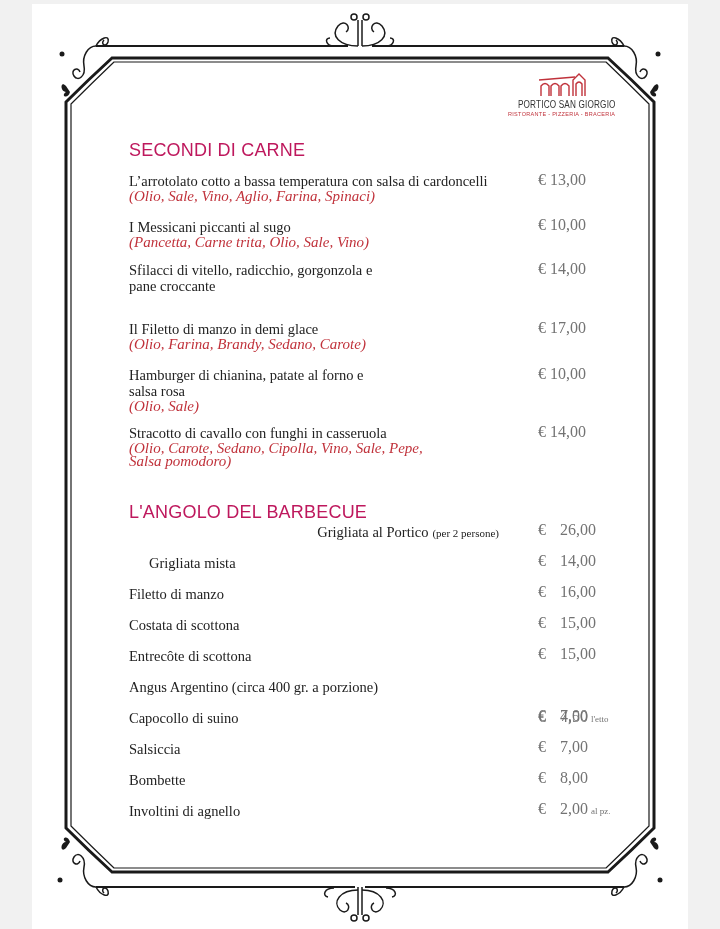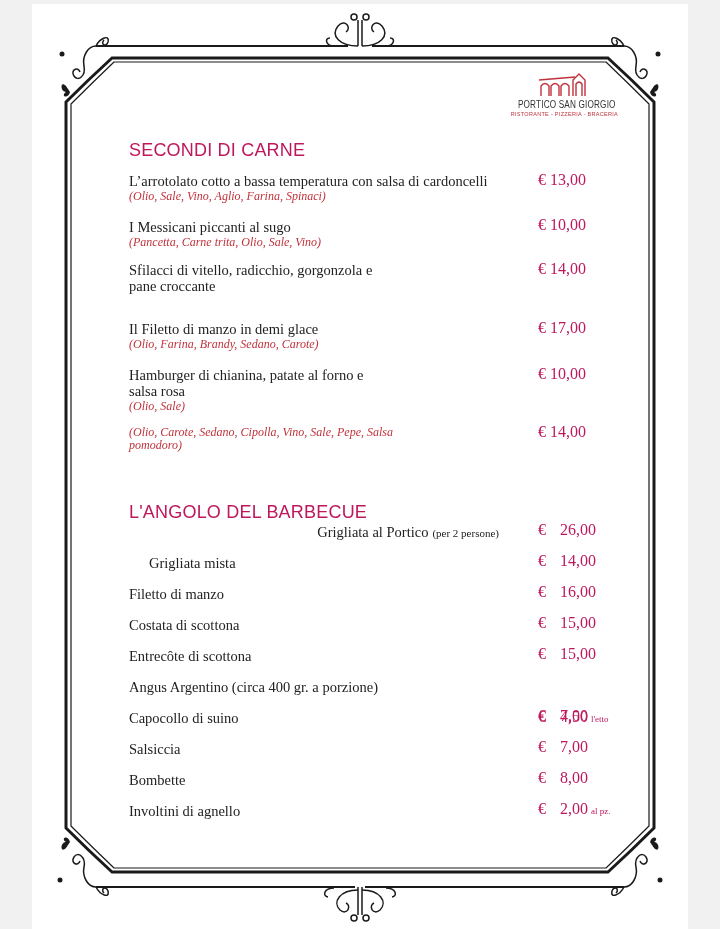--- a/index.html
+++ b/index.html
@@ -1,28 +1,28 @@
 <!DOCTYPE html>
 <html><head>
 <meta charset="utf-8">
 <style>
   html, body { margin:0; padding:0; }
   body { width:720px; height:929px; background:#f1f1f1; position:relative; overflow:hidden; font-family:"Liberation Serif", serif; }
   .sheet { position:absolute; left:32px; top:4px; width:656px; height:925px; background:#ffffff; }
   .frame { position:absolute; left:0; top:0; width:720px; height:929px; pointer-events:none; }
-  .logo { position:absolute; left:508px; top:72px; width:110px; text-align:right; }
+  .logo { position:absolute; left:508px; top:72px; width:110px; text-align:left; }
   .logo-mark { display:block; margin:0 auto; }
   .logo-name { font-family:"Liberation Sans", sans-serif; font-size:10px; letter-spacing:0.2px; color:#333; transform:scaleX(0.82); transform-origin:center; white-space:nowrap; margin-top:1px; }
   .logo-tag { font-family:"Liberation Sans", sans-serif; font-size:5.5px; color:#c0323b; letter-spacing:0.3px; white-space:nowrap; margin-top:1px; }
   .section-title { position:absolute; left:129px; font-family:"Liberation Sans", sans-serif; font-size:18px; color:#be185d; letter-spacing:0.2px; }
   .item { position:absolute; left:129px; width:370px; }
   .item-name { font-size:14.5px; color:#222; line-height:16px; }
   .item-note { font-size:11px; color:#222; }
-  .item-ing { font-size:12px; font-style:italic; color:#c0323b; line-height:13px; margin-top:1px; }
-  .price { position:absolute; left:538px; font-size:16px; color:#be185d; white-space:nowrap; }
+  .item-ing { font-size:15px; font-style:italic; color:#c0323b; line-height:13px; margin-top:1px; }
+  .price { position:absolute; left:538px; font-size:16px; color:#737373; white-space:nowrap; }
   .price .cur { display:inline-block; }
   .price .unit { font-size:9px; margin-left:3px; }
   .bbq-price .cur { width:22px; }
 </style>
 </head>
 <body>
 
 <div class="sheet"></div>
 
 <svg class="frame" viewBox="0 0 720 929" xmlns="http://www.w3.org/2000/svg">
@@ -126,20 +126,21 @@
 </div>
 <div class="price" style="top:319px;"><span>€</span> <span>17,00</span></div>
 
 <div class="item" style="top:367px; width:250px;">
   <div class="item-name">Hamburger di chianina, patate al forno e salsa rosa</div>
   <div class="item-ing">(Olio, Sale)</div>
 </div>
 <div class="price" style="top:365px;"><span>€</span> <span>10,00</span></div>
 
 <div class="item" style="top:425px; width:300px;">
+  <div class="item-name">Stracotto di cavallo con funghi in casseruola</div>
   <div class="item-ing">(Olio, Carote, Sedano, Cipolla, Vino, Sale, Pepe, Salsa pomodoro)</div>
 </div>
 <div class="price" style="top:423px;"><span>€</span> <span>14,00</span></div>
 
 <div class="section-title" style="top:502px;">L'ANGOLO DEL BARBECUE</div>
 
 <div class="item" style="top:523px;text-align:right;">
   <span class="item-name">Grigliata al Portico</span>
   <span class="item-note">(per 2 persone)</span>
 </div>

